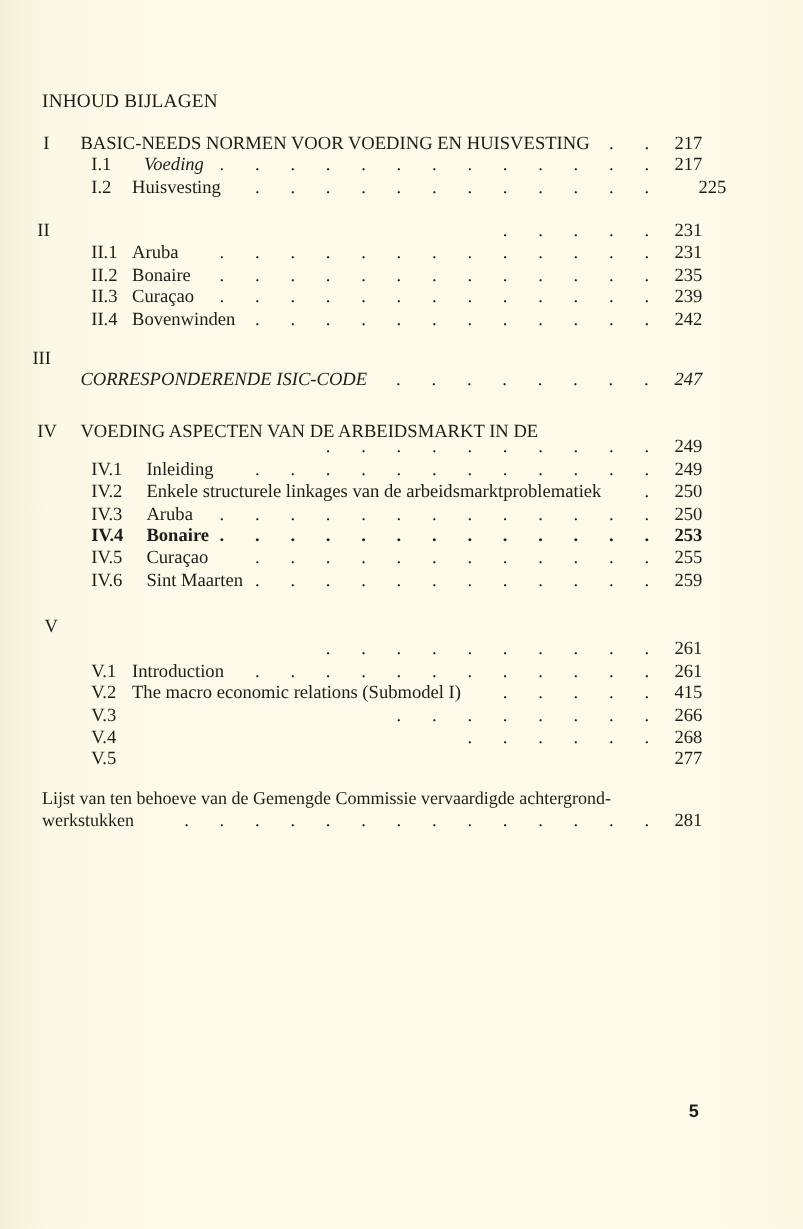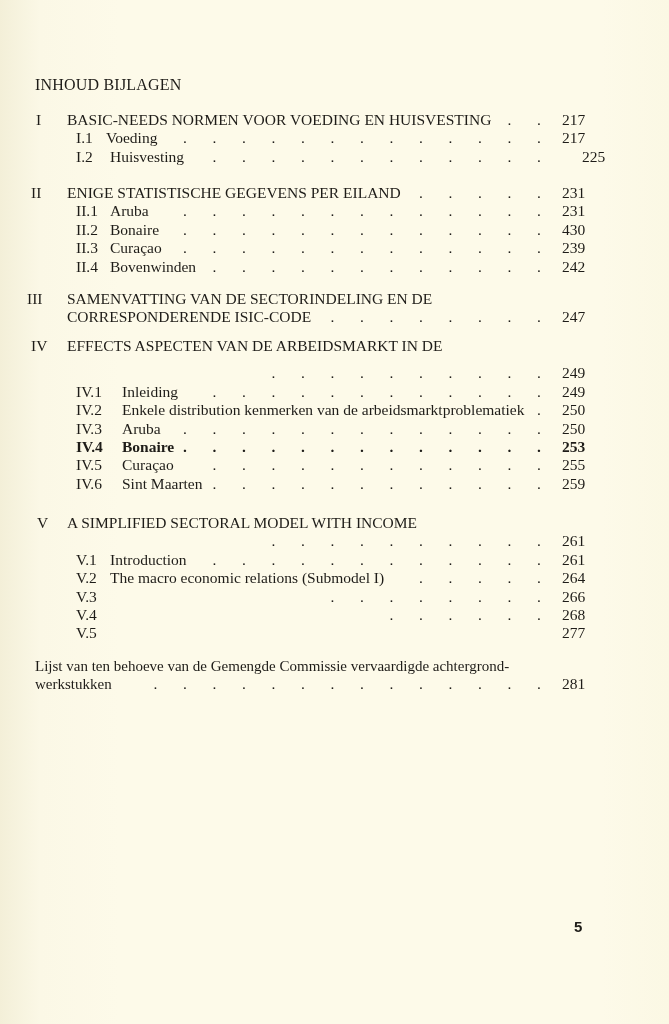--- a/index.html
+++ b/index.html
@@ -47,21 +47,21 @@
         <span class="roman" style="left: 36px;">I</span>
         <span class="title">BASIC-NEEDS NORMEN VOOR VOEDING EN HUISVESTING</span>
         <div class="leader">
           <span style="left: 537px;">.</span>
           <span style="left: 507.5px;">.</span>
         </div>
         <span class="page-no" style="left: 562px;">217</span>
       </div>
       <div class="row" style="top: 128.4px;">
         <span class="sub-num">I.1</span>
-        <span class="sub-title" style="left: 106px;">Voeding</span>
+        <span class="sub-title" style="left: 120px; font-style: italic;">Voeding</span>
         <div class="leader">
           <span style="left: 537px;">.</span>
           <span style="left: 507.5px;">.</span>
           <span style="left: 478px;">.</span>
           <span style="left: 448.5px;">.</span>
           <span style="left: 419px;">.</span>
           <span style="left: 389.5px;">.</span>
           <span style="left: 360px;">.</span>
           <span style="left: 330.5px;">.</span>
           <span style="left: 301px;">.</span>
@@ -86,21 +86,20 @@
           <span style="left: 330.5px;">.</span>
           <span style="left: 301px;">.</span>
           <span style="left: 271.5px;">.</span>
           <span style="left: 242px;">.</span>
           <span style="left: 212.5px;">.</span>
         </div>
         <span class="page-no" style="left: 582px;">225</span>
       </div>
       <div class="row" style="top: 183px;">
         <span class="roman" style="left: 31px;">II</span>
-        <span class="title">ENIGE STATISTISCHE GEGEVENS PER EILAND</span>
         <div class="leader">
           <span style="left: 537px;">.</span>
           <span style="left: 507.5px;">.</span>
           <span style="left: 478px;">.</span>
           <span style="left: 448.5px;">.</span>
           <span style="left: 419px;">.</span>
         </div>
         <span class="page-no" style="left: 562px;">231</span>
       </div>
       <div class="row" style="top: 201.4px;">
@@ -134,21 +133,21 @@
           <span style="left: 419px;">.</span>
           <span style="left: 389.5px;">.</span>
           <span style="left: 360px;">.</span>
           <span style="left: 330.5px;">.</span>
           <span style="left: 301px;">.</span>
           <span style="left: 271.5px;">.</span>
           <span style="left: 242px;">.</span>
           <span style="left: 212.5px;">.</span>
           <span style="left: 183px;">.</span>
         </div>
-        <span class="page-no" style="left: 562px;">430</span>
+        <span class="page-no" style="left: 562px;">235</span>
       </div>
       <div class="row" style="top: 238.2px;">
         <span class="sub-num">II.3</span>
         <span class="sub-title" style="left: 110px;">Curaçao</span>
         <div class="leader">
           <span style="left: 537px;">.</span>
           <span style="left: 507.5px;">.</span>
           <span style="left: 478px;">.</span>
           <span style="left: 448.5px;">.</span>
           <span style="left: 419px;">.</span>
@@ -177,39 +176,38 @@
           <span style="left: 330.5px;">.</span>
           <span style="left: 301px;">.</span>
           <span style="left: 271.5px;">.</span>
           <span style="left: 242px;">.</span>
           <span style="left: 212.5px;">.</span>
         </div>
         <span class="page-no" style="left: 562px;">242</span>
       </div>
       <div class="row" style="top: 289px;">
         <span class="roman" style="left: 27px;">III</span>
-        <span class="title">SAMENVATTING VAN DE SECTORINDELING EN DE</span>
-      </div>
-      <div class="row" style="top: 307.4px;">
+      </div>
+      <div class="row" style="top: 307.4px; font-style: italic;">
         <span class="title">CORRESPONDERENDE ISIC-CODE</span>
         <div class="leader">
           <span style="left: 537px;">.</span>
           <span style="left: 507.5px;">.</span>
           <span style="left: 478px;">.</span>
           <span style="left: 448.5px;">.</span>
           <span style="left: 419px;">.</span>
           <span style="left: 389.5px;">.</span>
           <span style="left: 360px;">.</span>
           <span style="left: 330.5px;">.</span>
         </div>
         <span class="page-no" style="left: 562px;">247</span>
       </div>
-      <div class="row" style="top: 336px;">
+      <div class="row" style="top: 350px;">
         <span class="roman" style="left: 31px;">IV</span>
-        <span class="title">EFFECTS ASPECTEN VAN DE ARBEIDSMARKT IN DE</span>
+        <span class="title">VOEDING ASPECTEN VAN DE ARBEIDSMARKT IN DE</span>
       </div>
       <div class="row" style="top: 363.4px;">
         <div class="leader">
           <span style="left: 537px;">.</span>
           <span style="left: 507.5px;">.</span>
           <span style="left: 478px;">.</span>
           <span style="left: 448.5px;">.</span>
           <span style="left: 419px;">.</span>
           <span style="left: 389.5px;">.</span>
           <span style="left: 360px;">.</span>
@@ -233,21 +231,21 @@
           <span style="left: 330.5px;">.</span>
           <span style="left: 301px;">.</span>
           <span style="left: 271.5px;">.</span>
           <span style="left: 242px;">.</span>
           <span style="left: 212.5px;">.</span>
         </div>
         <span class="page-no" style="left: 562px;">249</span>
       </div>
       <div class="row" style="top: 400.2px;">
         <span class="sub-num wide">IV.2</span>
-        <span class="sub-title" style="left: 122px;">Enkele distribution kenmerken van de arbeidsmarktproblematiek</span>
+        <span class="sub-title" style="left: 122px;">Enkele structurele linkages van de arbeidsmarktproblematiek</span>
         <div class="leader">
           <span style="left: 537px;">.</span>
         </div>
         <span class="page-no" style="left: 562px;">250</span>
       </div>
       <div class="row" style="top: 418.6px;">
         <span class="sub-num wide">IV.3</span>
         <span class="sub-title" style="left: 122px;">Aruba</span>
         <div class="leader">
           <span style="left: 537px;">.</span>
@@ -319,21 +317,20 @@
           <span style="left: 330.5px;">.</span>
           <span style="left: 301px;">.</span>
           <span style="left: 271.5px;">.</span>
           <span style="left: 242px;">.</span>
           <span style="left: 212.5px;">.</span>
         </div>
         <span class="page-no" style="left: 562px;">259</span>
       </div>
       <div class="row" style="top: 513px;">
         <span class="roman" style="left: 37px;">V</span>
-        <span class="title">A SIMPLIFIED SECTORAL MODEL WITH INCOME</span>
       </div>
       <div class="row" style="top: 531.4px;">
         <div class="leader">
           <span style="left: 537px;">.</span>
           <span style="left: 507.5px;">.</span>
           <span style="left: 478px;">.</span>
           <span style="left: 448.5px;">.</span>
           <span style="left: 419px;">.</span>
           <span style="left: 389.5px;">.</span>
           <span style="left: 360px;">.</span>
@@ -365,21 +362,21 @@
       <div class="row" style="top: 568.2px;">
         <span class="sub-num">V.2</span>
         <span class="sub-title" style="left: 110px;">The macro economic relations (Submodel I)</span>
         <div class="leader">
           <span style="left: 537px;">.</span>
           <span style="left: 507.5px;">.</span>
           <span style="left: 478px;">.</span>
           <span style="left: 448.5px;">.</span>
           <span style="left: 419px;">.</span>
         </div>
-        <span class="page-no" style="left: 562px;">264</span>
+        <span class="page-no" style="left: 562px;">415</span>
       </div>
       <div class="row" style="top: 586.6px;">
         <span class="sub-num">V.3</span>
         <div class="leader">
           <span style="left: 537px;">.</span>
           <span style="left: 507.5px;">.</span>
           <span style="left: 478px;">.</span>
           <span style="left: 448.5px;">.</span>
           <span style="left: 419px;">.</span>
           <span style="left: 389.5px;">.</span>

